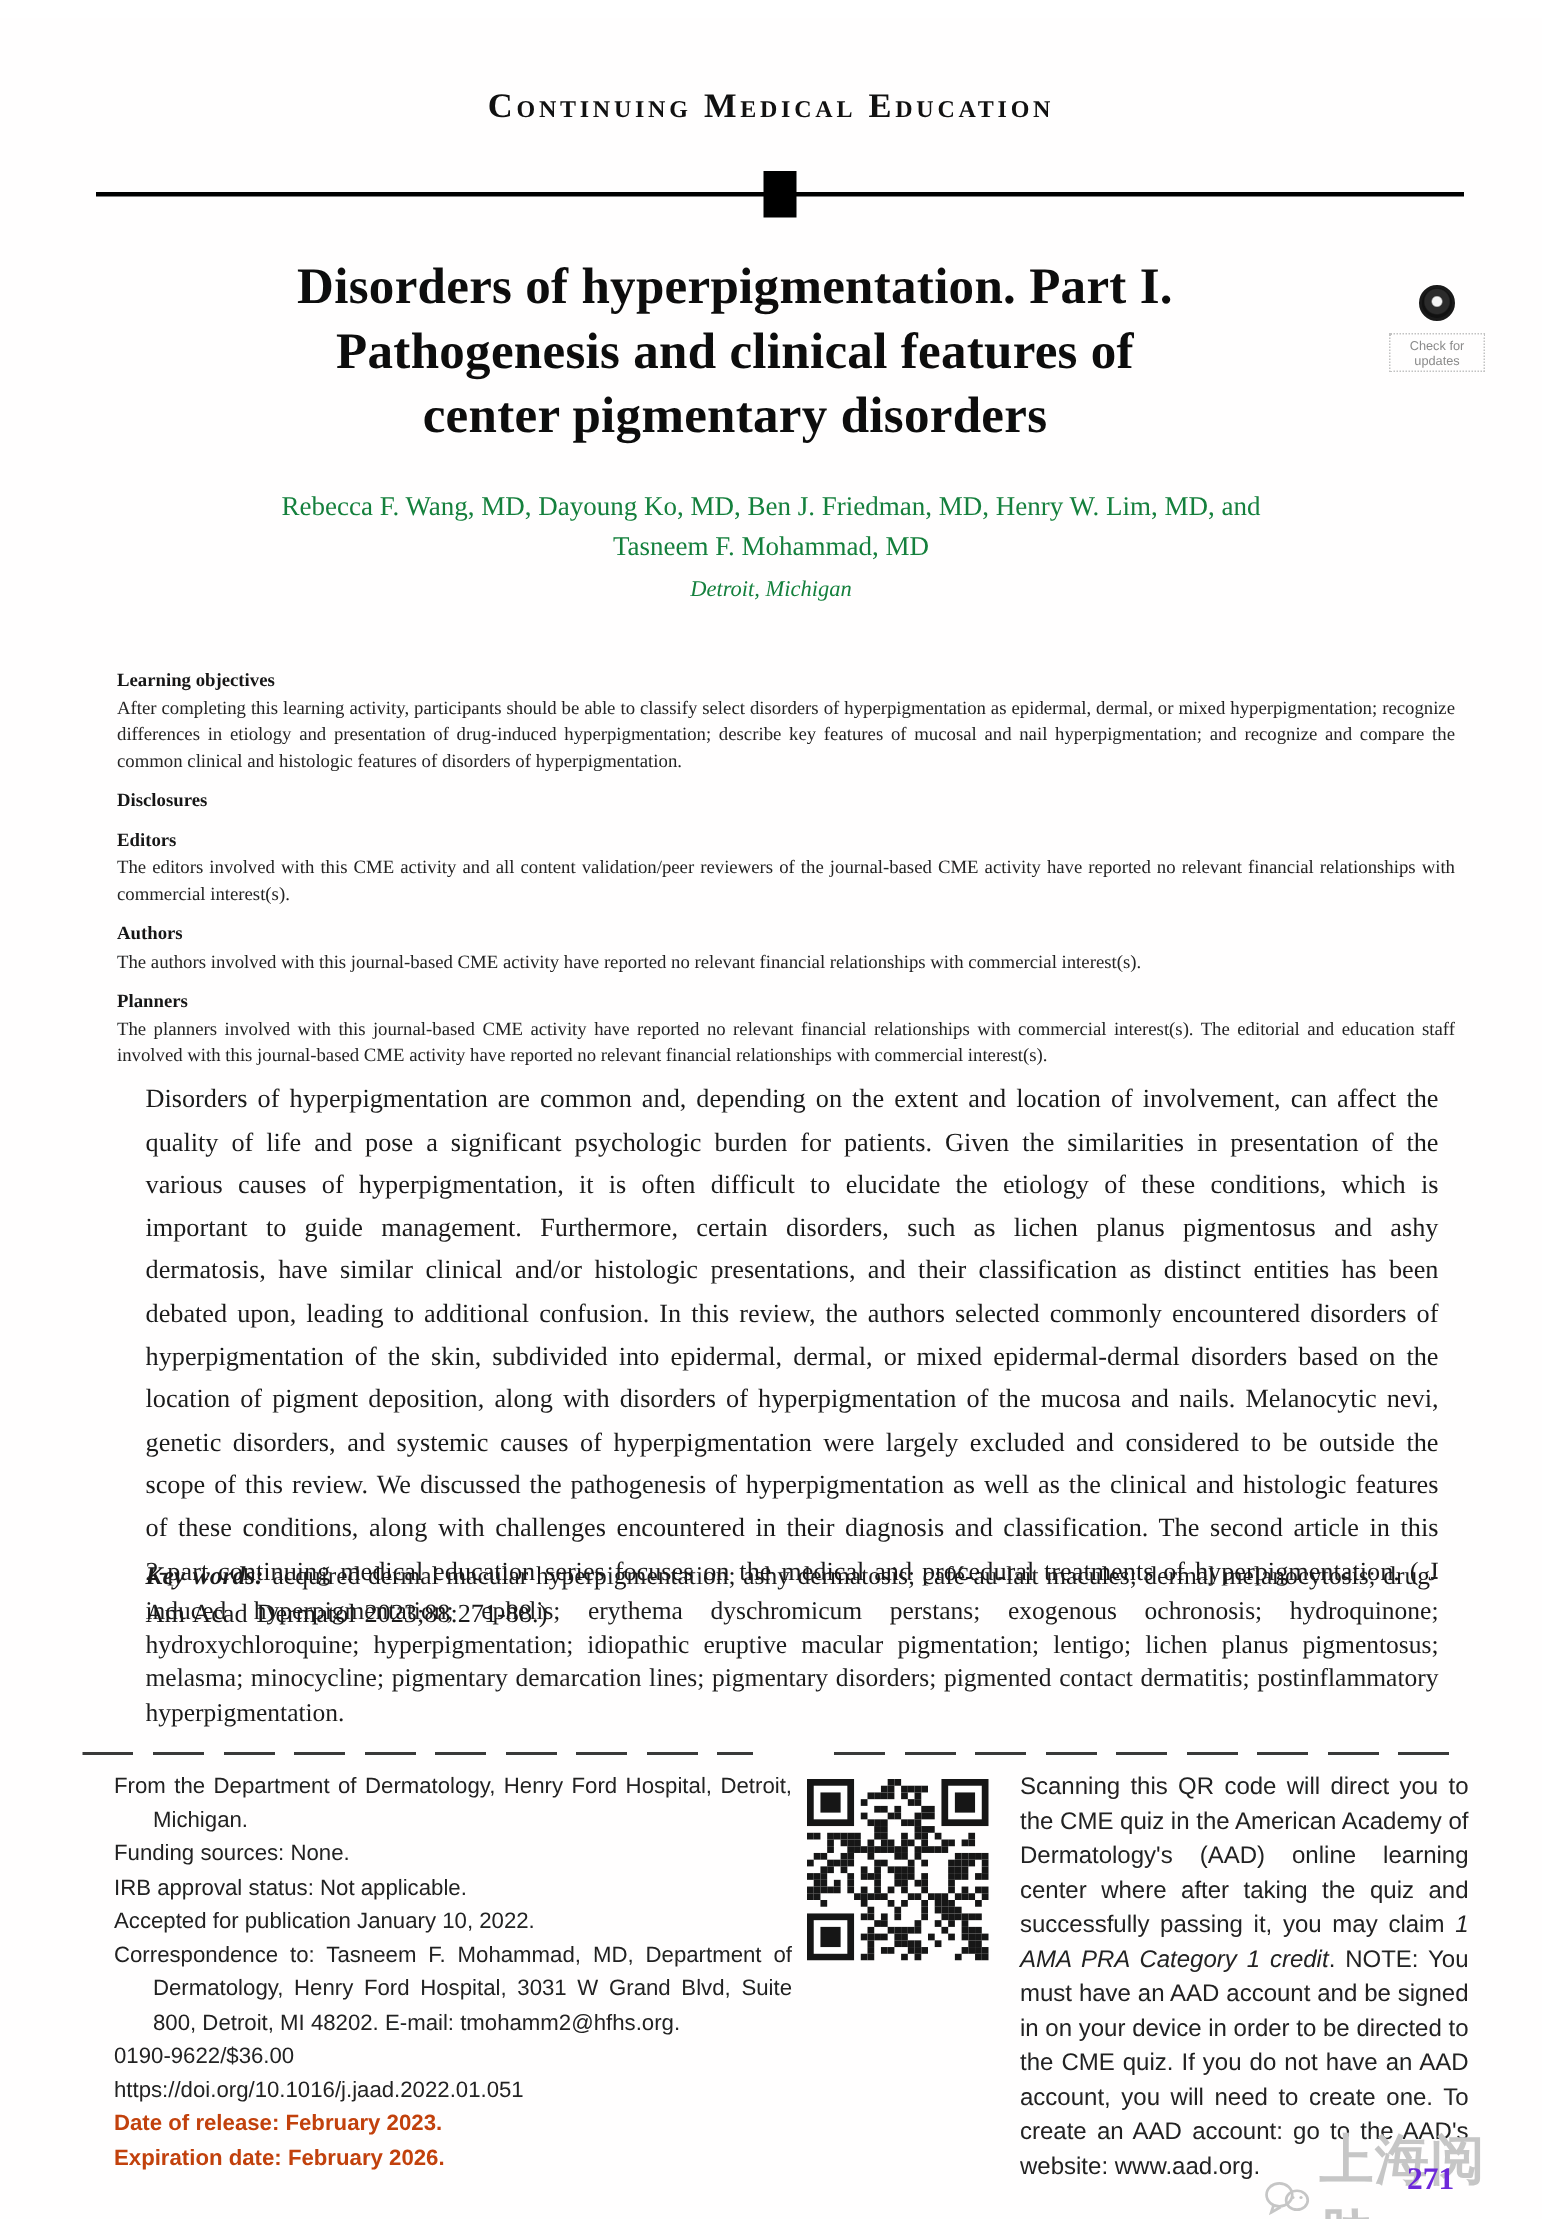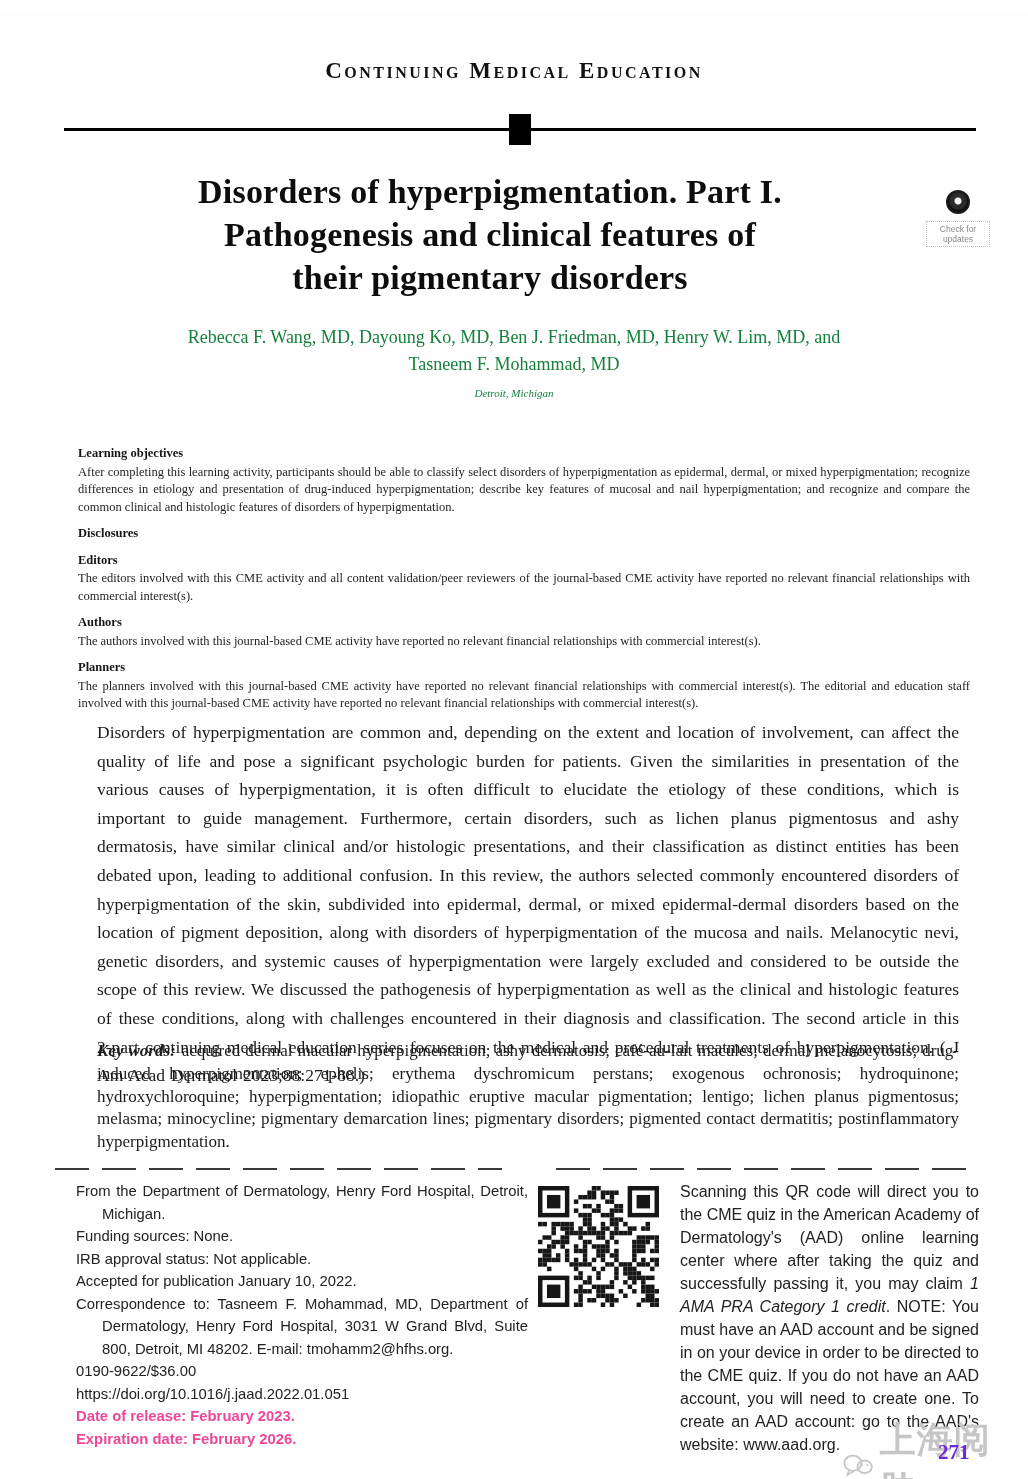--- a/index.html
+++ b/index.html
@@ -39,21 +39,21 @@
   }
   .badge-label {
     margin-top:3px; font-family:"Liberation Sans","DejaVu Sans",sans-serif;
     font-size:8.5px; line-height:10px; color:#8a8a8a;
     border:1px dotted #c2c2c2; padding:2px 1px; display:block;
   }
   .authors {
     position:absolute; top:312px; left:104px; width:820px;
     text-align:center; font-size:18px; line-height:27px; color:#15803d;
   }
-  .authors .loc { font-style:italic; font-size:11px; }
+  .authors .loc { font-style:italic; font-size:15px; }
   
   .objectives {
     position:absolute; top:433px; left:78px; width:892px;
     font-size:12.5px; line-height:17.5px; text-align:justify; color:#242424;
   }
   .objectives h3 { font-size:12.5px; font-weight:bold; color:#161616; margin-top:9px; }
   .objectives h3:first-child { margin-top:0; }
   .objectives p { margin-top:1px; }
   
   .abstract {
@@ -70,21 +70,21 @@
   .fn-rule { position:absolute; height:2px;
     background:repeating-linear-gradient(90deg,#3a3a3a 0 34px,transparent 34px 47px); }
   .fn-rule.left  { top:1156px; left:55px;  width:447px; }
   .fn-rule.right { top:1156px; left:556px; width:420px; }
   .fn-col {
     position:absolute; top:1168px; left:76px; width:452px;
     font-family:"Liberation Sans","DejaVu Sans",sans-serif;
     font-size:14.8px; line-height:22.5px; color:#222; text-align:justify;
   }
   .fn-col p { padding-left:26px; text-indent:-26px; }
-  .fn-col p.bold { font-weight:bold; color:#ec4899; }
+  .fn-col p.bold { font-weight:bold; color:#c2410c; }
   .qr-box { position:absolute; top:1174px; left:537px; width:123px; height:121px; }
   .qr-box svg { width:100%; height:100%; fill:#161616; }
   .qr-text {
     position:absolute; top:1168px; left:680px; width:299px;
     font-family:"Liberation Sans","DejaVu Sans",sans-serif;
     font-size:16px; line-height:23px; color:#222; text-align:justify;
   }
   .qr-text .it { font-style:italic; }
   
   .watermark {
@@ -108,21 +108,21 @@
 
   <div class="eyebrow">Continuing Medical Education</div>
 
   <div class="title-rule">
     <span class="rule-square"></span>
   </div>
 
   <h1 class="title">
     <span>Disorders of hyperpigmentation. Part I.</span><br>
     <span>Pathogenesis and clinical features of</span><br>
-    <span>their pigmentary disorders</span>
+    <span>center pigmentary disorders</span>
   </h1>
 
   <div class="badge">
     <span class="badge-circle"></span>
     <span class="badge-label">Check for updates</span>
   </div>
 
   <div class="authors">
     <span>Rebecca F. Wang, MD, Dayoung Ko, MD, Ben J. Friedman, MD, Henry W. Lim, MD, and</span><br>
     <span>Tasneem F. Mohammad, MD</span><br>

